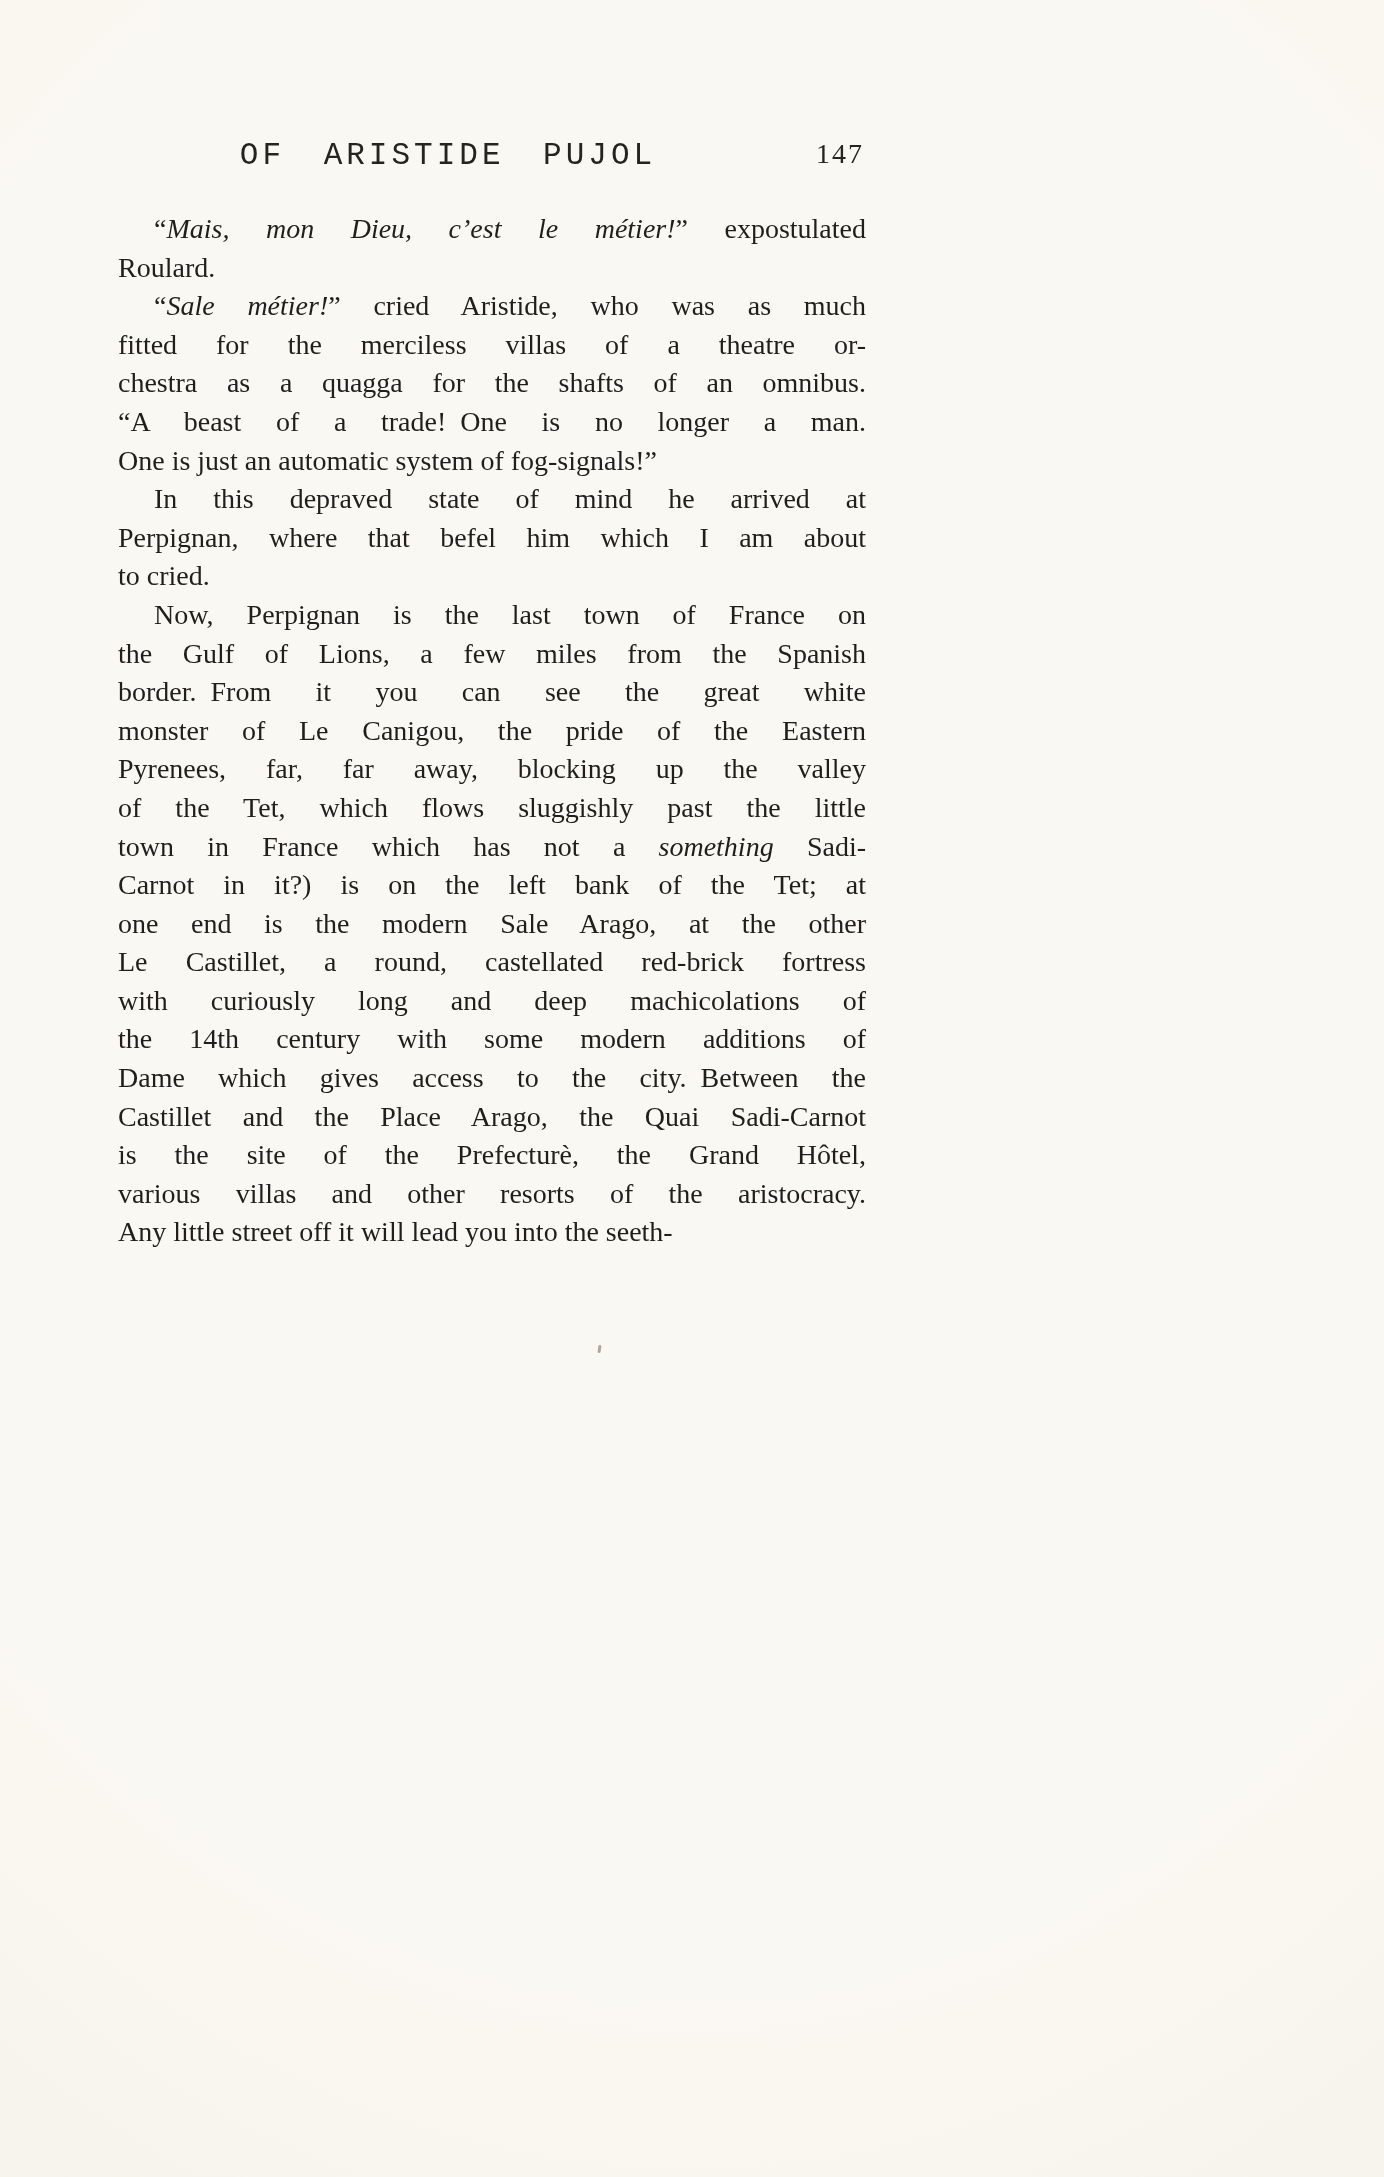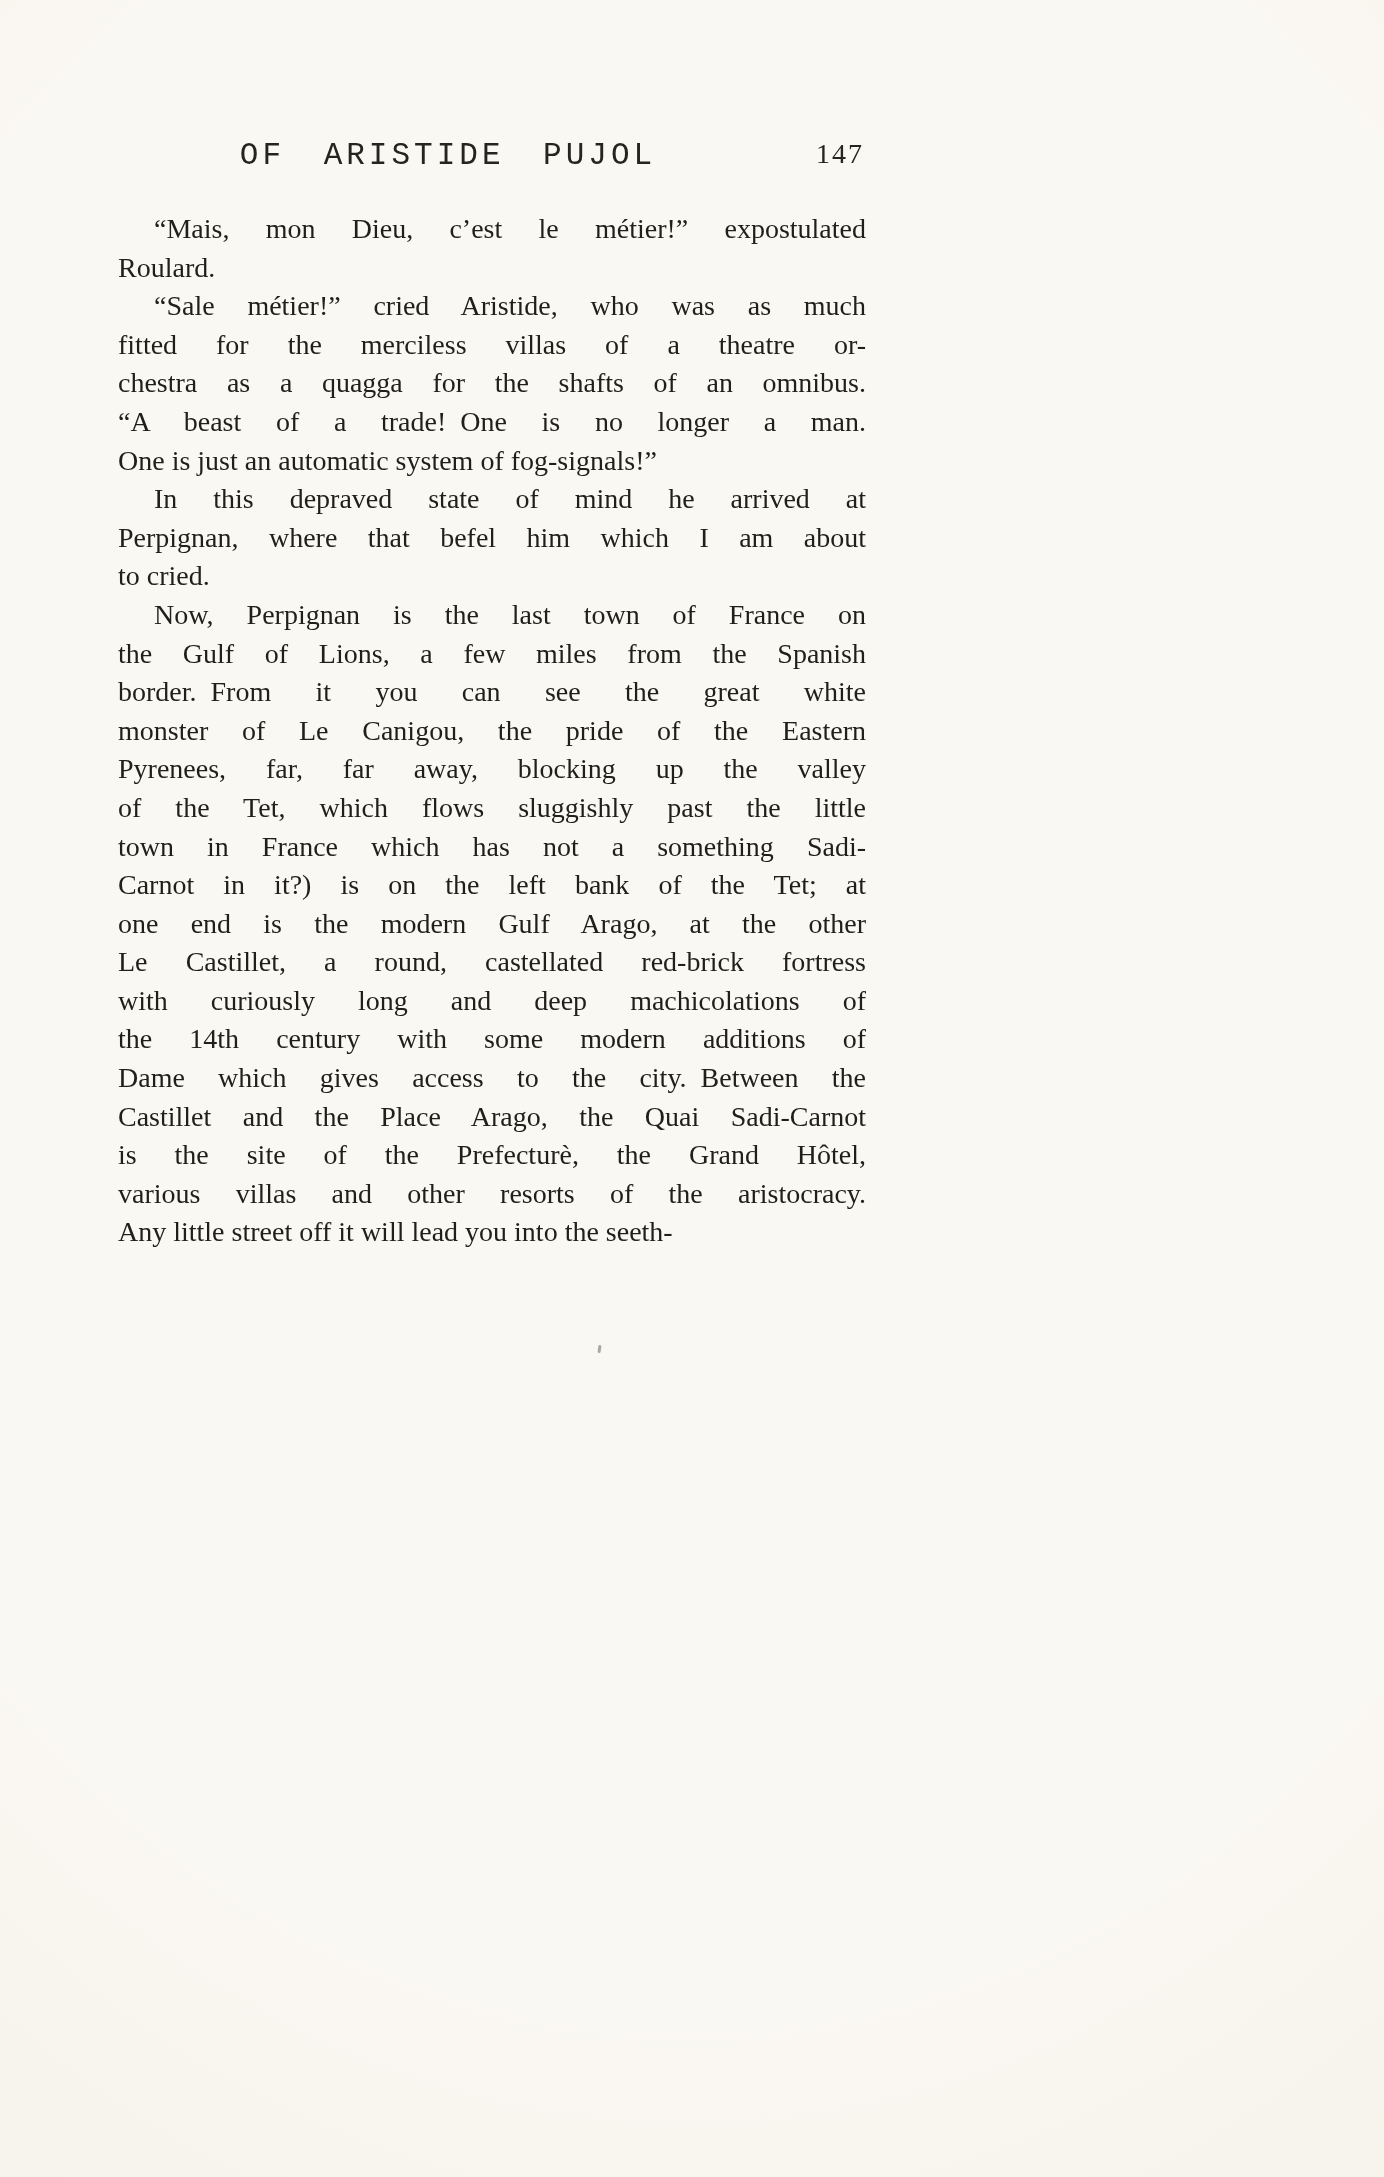--- a/index.html
+++ b/index.html
@@ -59,20 +59,21 @@
     overflow: hidden;
   }
   .line.last {
     text-align: left;
     text-align-last: left;
   }
   .line.first {
     text-indent: 36px;
   }
   .it {
+    font-style: italic;
   }
   .scan-artifact {
     position: absolute;
     left: 598px;
     top: 1345px;
     width: 3px;
     height: 8px;
     border-radius: 2px;
     background: #8a867e;
     opacity: 0.7;
@@ -99,21 +100,21 @@
       <div class="line"><span>Perpignan, where that befel him which I am about</span></div>
       <div class="line last"><span>to cried.</span></div>
       <div class="line first"><span>Now, Perpignan is the last town of France on</span></div>
       <div class="line"><span>the Gulf of Lions, a few miles from the Spanish</span></div>
       <div class="line"><span>border. From it you can see the great white</span></div>
       <div class="line"><span>monster of Le Canigou, the pride of the Eastern</span></div>
       <div class="line"><span>Pyrenees, far, far away, blocking up the valley</span></div>
       <div class="line"><span>of the Tet, which flows sluggishly past the little</span></div>
       <div class="line"><span>town in France which has not a </span><span class="it">something</span><span> Sadi-</span></div>
       <div class="line"><span>Carnot in it?) is on the left bank of the Tet; at</span></div>
-      <div class="line"><span>one end is the modern Gulf Arago, at the other</span></div>
+      <div class="line"><span>one end is the modern Sale Arago, at the other</span></div>
       <div class="line"><span>Le Castillet, a round, castellated red-brick fortress</span></div>
       <div class="line"><span>with curiously long and deep machicolations of</span></div>
       <div class="line"><span>the 14th century with some modern additions of</span></div>
       <div class="line"><span>Dame which gives access to the city. Between the</span></div>
       <div class="line"><span>Castillet and the Place Arago, the Quai Sadi-Carnot</span></div>
       <div class="line"><span>is the site of the Prefecturè, the Grand Hôtel,</span></div>
       <div class="line"><span>various villas and other resorts of the aristocracy.</span></div>
       <div class="line last"><span>Any little street off it will lead you into the seeth-</span></div>
     </div>
 </div>

